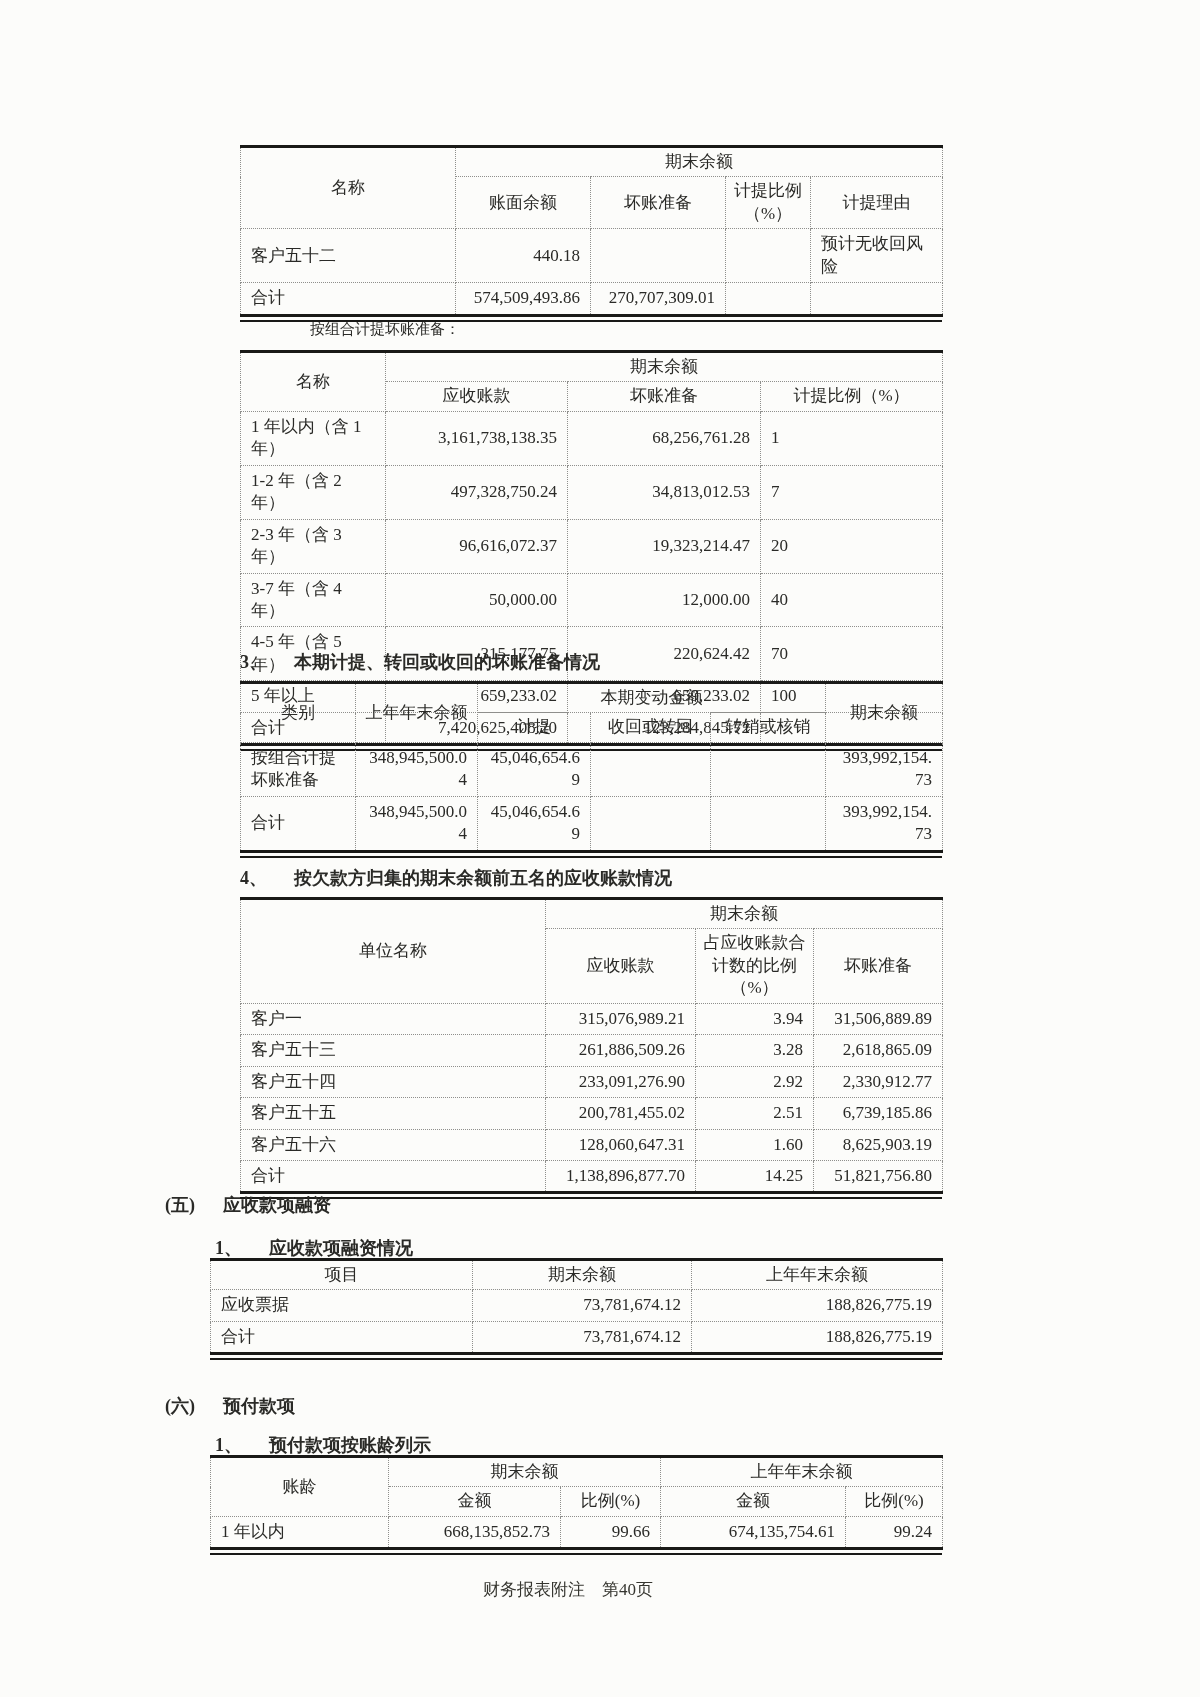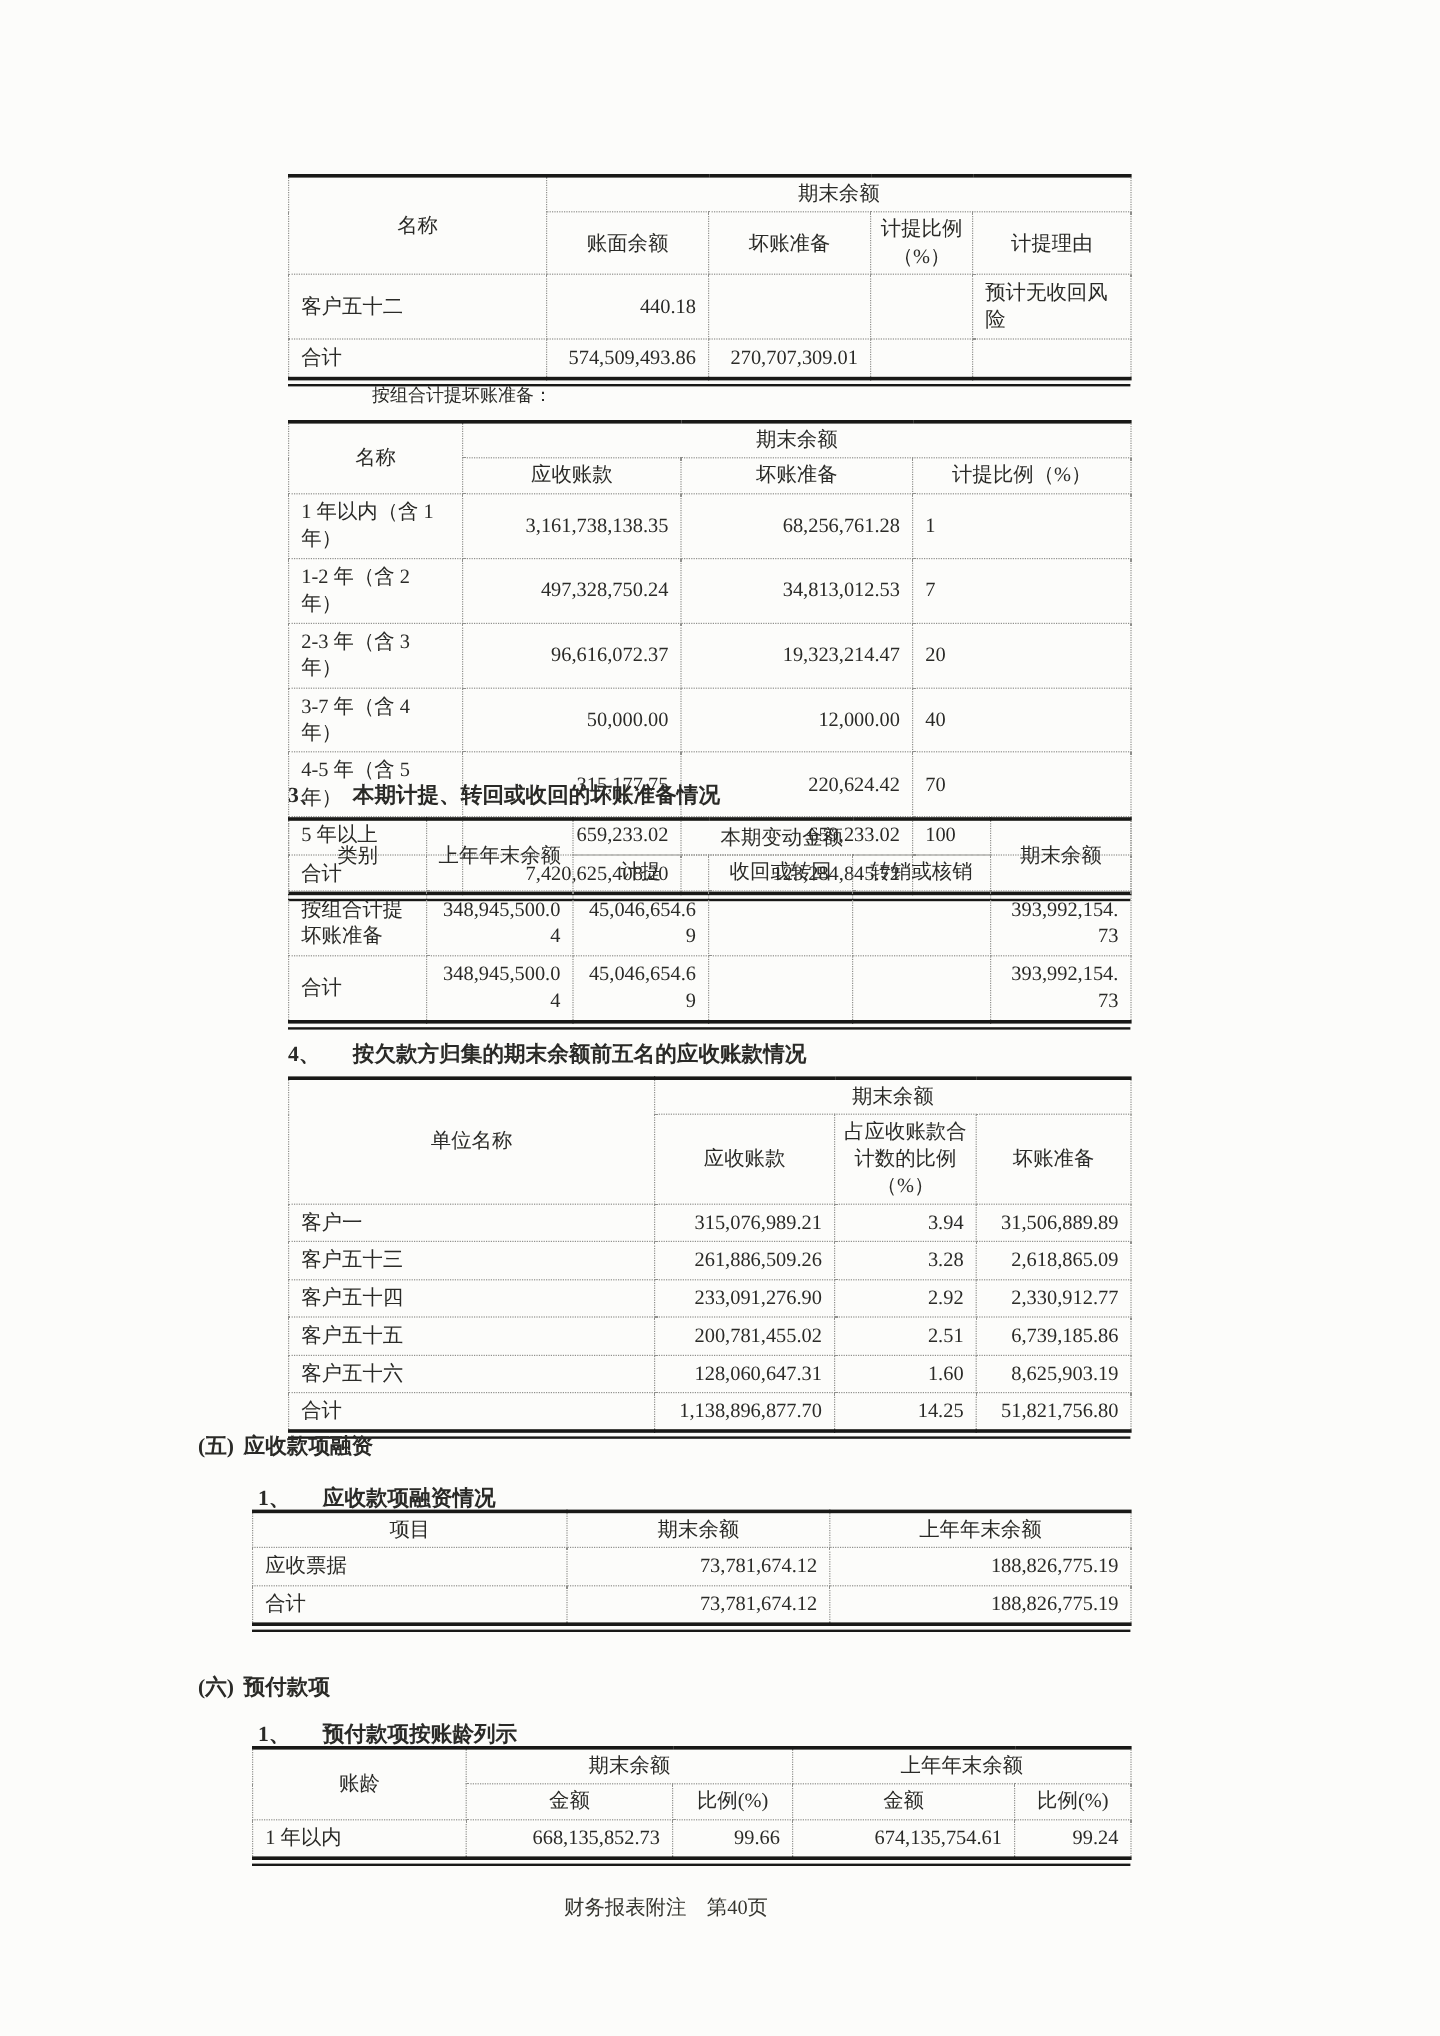--- a/index.html
+++ b/index.html
@@ -46,21 +46,21 @@
   table.fin td { padding: 4px 10px; }
   td.a-l, th.a-l { text-align: left; }
   td.a-r, th.a-r { text-align: right; }
   td.a-c, th.a-c { }
 
   
   .caption { font-size: 15px; }
   .sec-h { font-size: 18px; font-weight: bold; white-space: nowrap; }
   .sec-h .h-title { margin-left: 27px; }
   .roman-h { font-size: 18px; font-weight: bold; white-space: nowrap; }
-  .roman-h .h-title { margin-left: 8px; }
+  .roman-h .h-title { margin-left: 28px; }
   .footer {
     font-size: 17px;
     text-align: center;
     color: #35352f;
     white-space: pre;
   }
 </style>
 </head>
 <body>
 
@@ -356,15 +356,15 @@
             <td class="a-l">1 年以内</td>
             <td class="a-r">668,135,852.73</td>
             <td class="a-r">99.66</td>
             <td class="a-r">674,135,754.61</td>
             <td class="a-r">99.24</td>
           </tr>
         </tbody>
       </table>
     </div>
 
-  <div class="footer abs" style="left:0px; top:1578px; width:1110px;">财务报表附注　第40页</div>
+  <div class="footer abs" style="left:0px; top:1578px; width:1110px;padding-left:13px;">财务报表附注　第40页</div>
 
 </div>
 
 </body></html>

